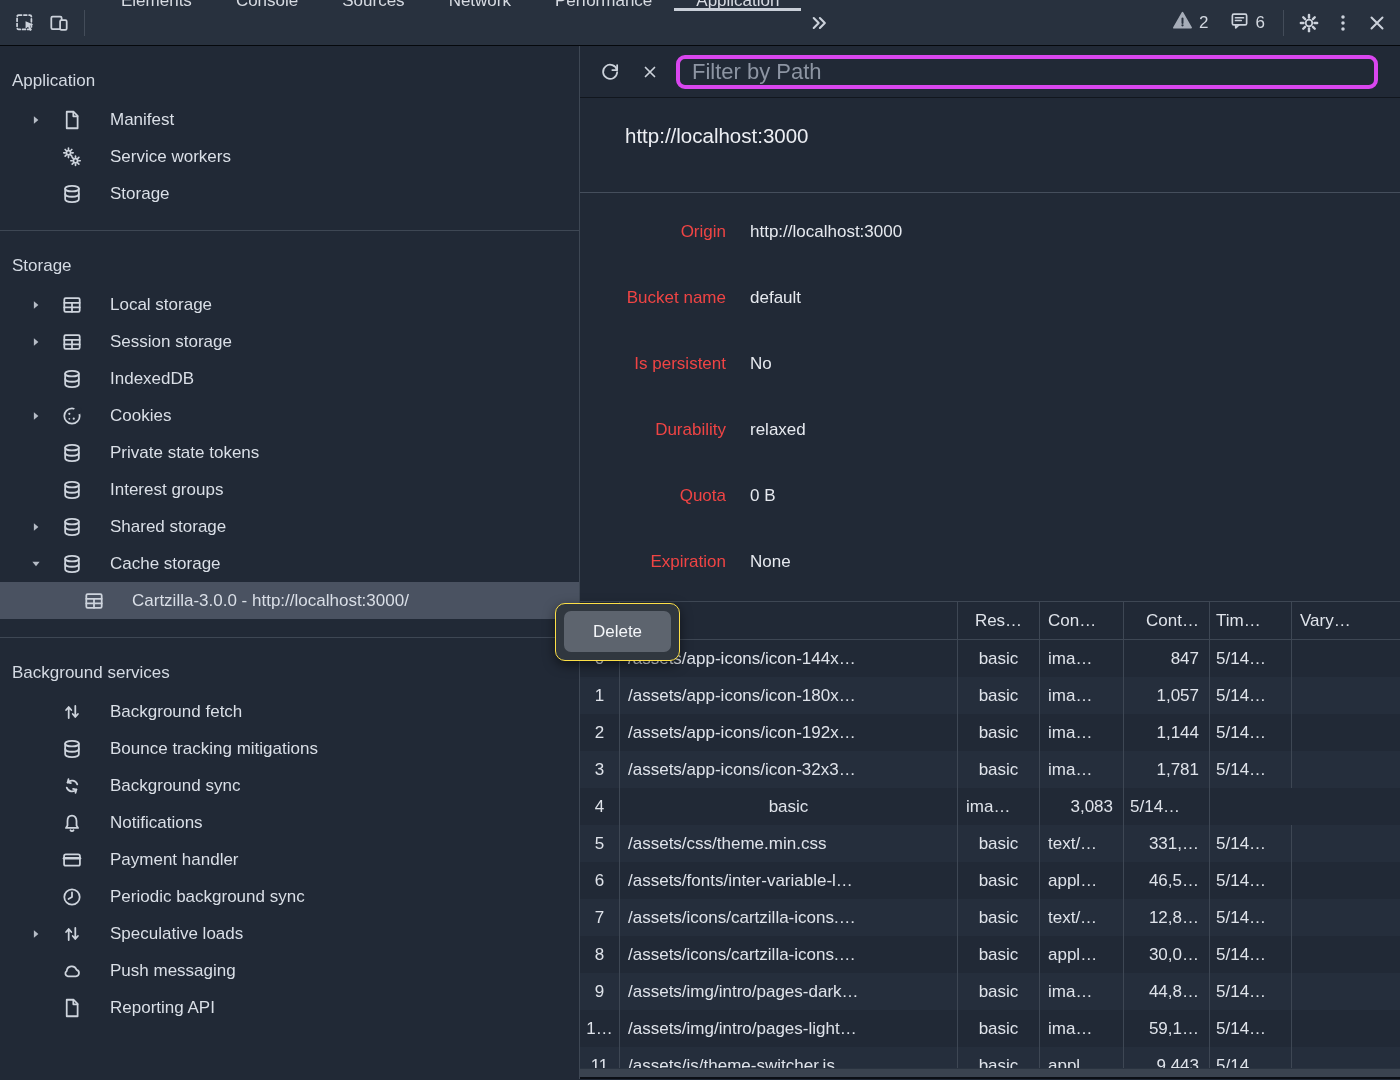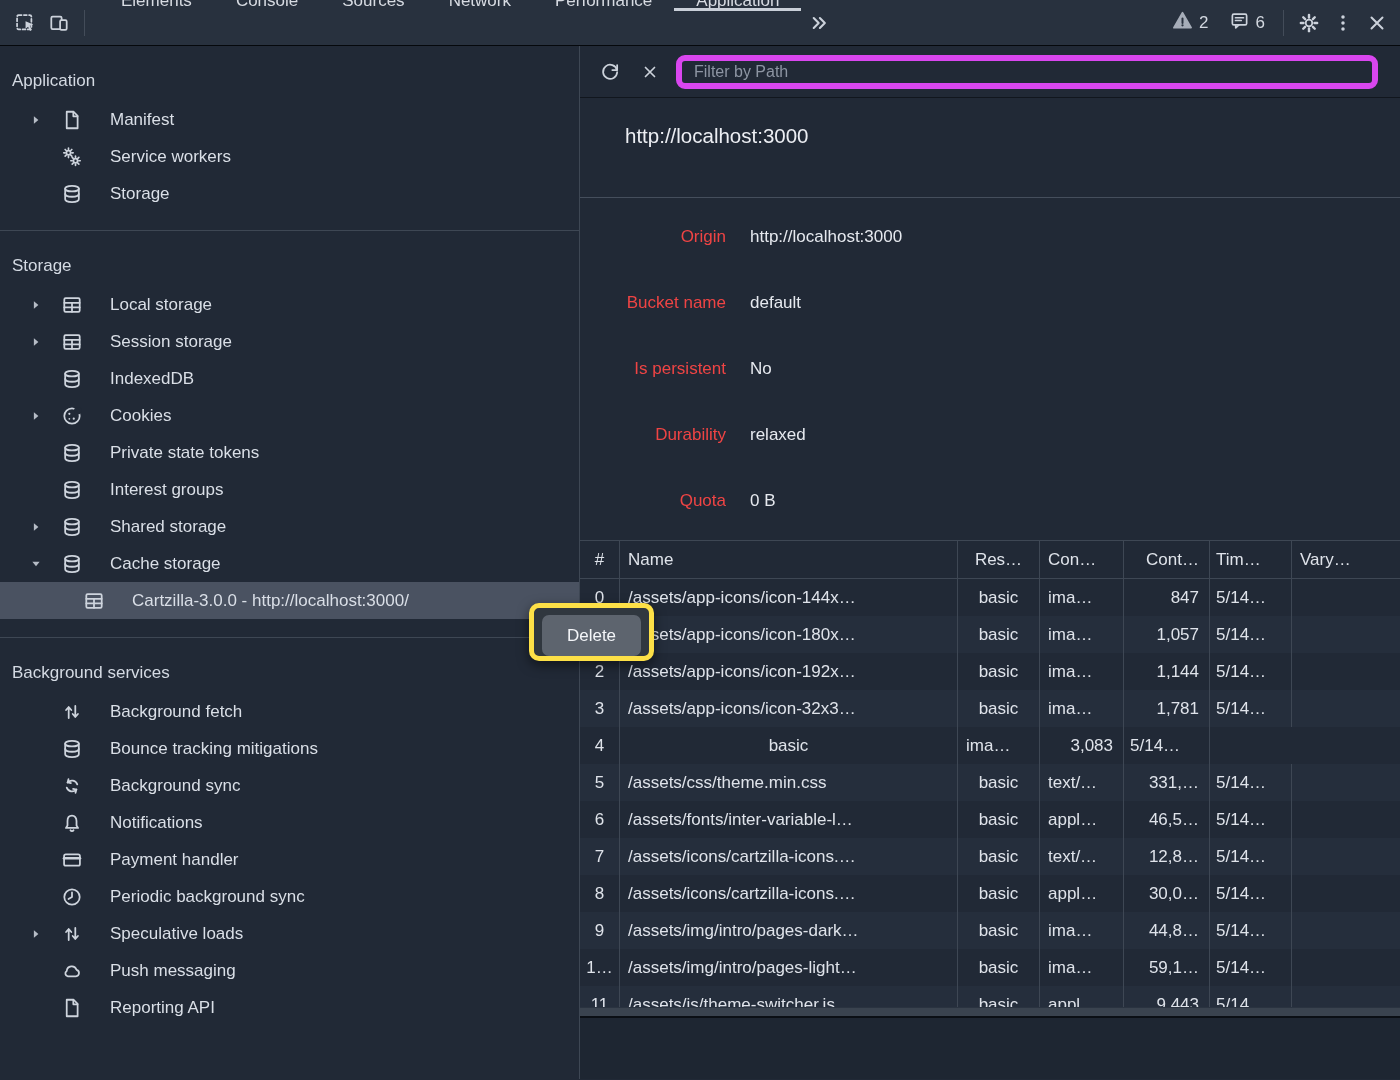--- a/index.html
+++ b/index.html
@@ -32,22 +32,22 @@
   .tree-item.selected{background:#4a5261;}
   .expander{width:24px;height:24px;flex:none;display:flex;align-items:center;justify-content:center;color:#b6bcc6;}
   .tico{width:24px;height:24px;flex:none;display:flex;align-items:center;justify-content:center;color:#ced4dd;margin-right:14px;}
   .sec-divider{border-top:1px solid #3e4754;margin-top:18px;}
   
   .rightpanel{flex:1;display:flex;flex-direction:column;min-width:0;background:#212936;}
   .cs-toolbar{height:52px;flex:none;display:flex;align-items:center;padding-left:16px;gap:12px;border-bottom:1px solid #11161e;box-sizing:border-box;}
   .cs-toolbar .tbtn{width:28px;height:28px;}
   .filter-input{
     flex:1;margin-right:22px;height:34px;box-sizing:border-box;
-    background:transparent;border:6px solid #d946ef;border-radius:9px;
-    color:#dce1e9;font-family:"Liberation Sans",sans-serif;font-size:16px;padding:0 12px;outline:none;
+    background:transparent;border:4px solid #d946ef;border-radius:9px;
+    color:#dce1e9;font-family:"Liberation Sans",sans-serif;font-size:22px;padding:0 12px;outline:none;
   }
   .filter-input::placeholder{color:#8d95a3;}
   .origin-title{height:73px;box-sizing:content-box;border-bottom:1px solid #454e5c;
     padding:26px 0 0 45px;font-size:20.5px;color:#eceef3;}
   .meta-wrap{padding:6px 0;flex:none;}
   .meta-row{height:66px;display:flex;align-items:center;}
   .meta-label{width:146px;flex:none;text-align:right;color:#ef4444;}
   .meta-value{margin-left:24px;color:#e6e9ef;}
   
   .grid-wrap{height:467px;flex:none;overflow:hidden;border-top:1px solid #3e4754;box-sizing:border-box;}
@@ -61,22 +61,22 @@
   .gc.c-num{justify-content:center;padding:0 3px;}
   .gc.c-res{justify-content:center;}
   .gc.c-size{justify-content:flex-end;padding-right:10px;}
   .gc.c-time{padding-left:6px;}
   .grid-header .gc{color:#dfe3ea;}
   .grid-header .gc.c-num{justify-content:center;}
   .hscroll{height:8px;flex:none;background:#3a434f;border-top:1px solid #2a3340;}
   .preview{flex:1;background:#1e2632;border-top:2px solid #0b0f15;}
   
   .ctx-menu{
-    position:absolute;left:529px;top:603px;width:125px;height:58px;z-index:10;
-    background:#30373f;border:5px solid #fde047;border-radius:10px;
+    position:absolute;left:555px;top:603px;width:125px;height:58px;z-index:10;
+    background:#30373f;border:1px solid #fde047;border-radius:10px;
     box-shadow:0 4px 12px rgba(0,0,0,.5);box-sizing:border-box;padding:7px 8px;text-align:right;
   }
   .ctx-item{height:41px;background:#5d646e;border-radius:7px;display:flex;align-items:center;justify-content:center;color:#f4f6f9;}
 </style>
 </head>
 <body>
 
 <div class="topbar">
   <span class="tbtn" id="ic-inspect">
       <svg viewBox="0 0 20 20" width="22" height="22" fill="none" stroke="currentColor" stroke-width="1.6" stroke-linecap="round" stroke-linejoin="round">
@@ -453,20 +453,24 @@
           <div class="meta-value">No</div>
         </div>
         <div class="meta-row">
           <div class="meta-label">Durability</div>
           <div class="meta-value">relaxed</div>
         </div>
         <div class="meta-row">
           <div class="meta-label">Quota</div>
           <div class="meta-value">0 B</div>
         </div>
+        <div class="meta-row">
+          <div class="meta-label">Expiration</div>
+          <div class="meta-value">None</div>
+        </div>
       </div>
     <div class="grid-wrap">
       <div class="grid-header" id="grid-header">
           <div class="gc c-num">#</div>
           <div class="gc c-name">Name</div>
           <div class="gc c-res">Res…</div>
           <div class="gc c-con">Con…</div>
           <div class="gc c-size">Cont…</div>
           <div class="gc c-time">Tim…</div>
           <div class="gc c-vary">Vary…</div>

